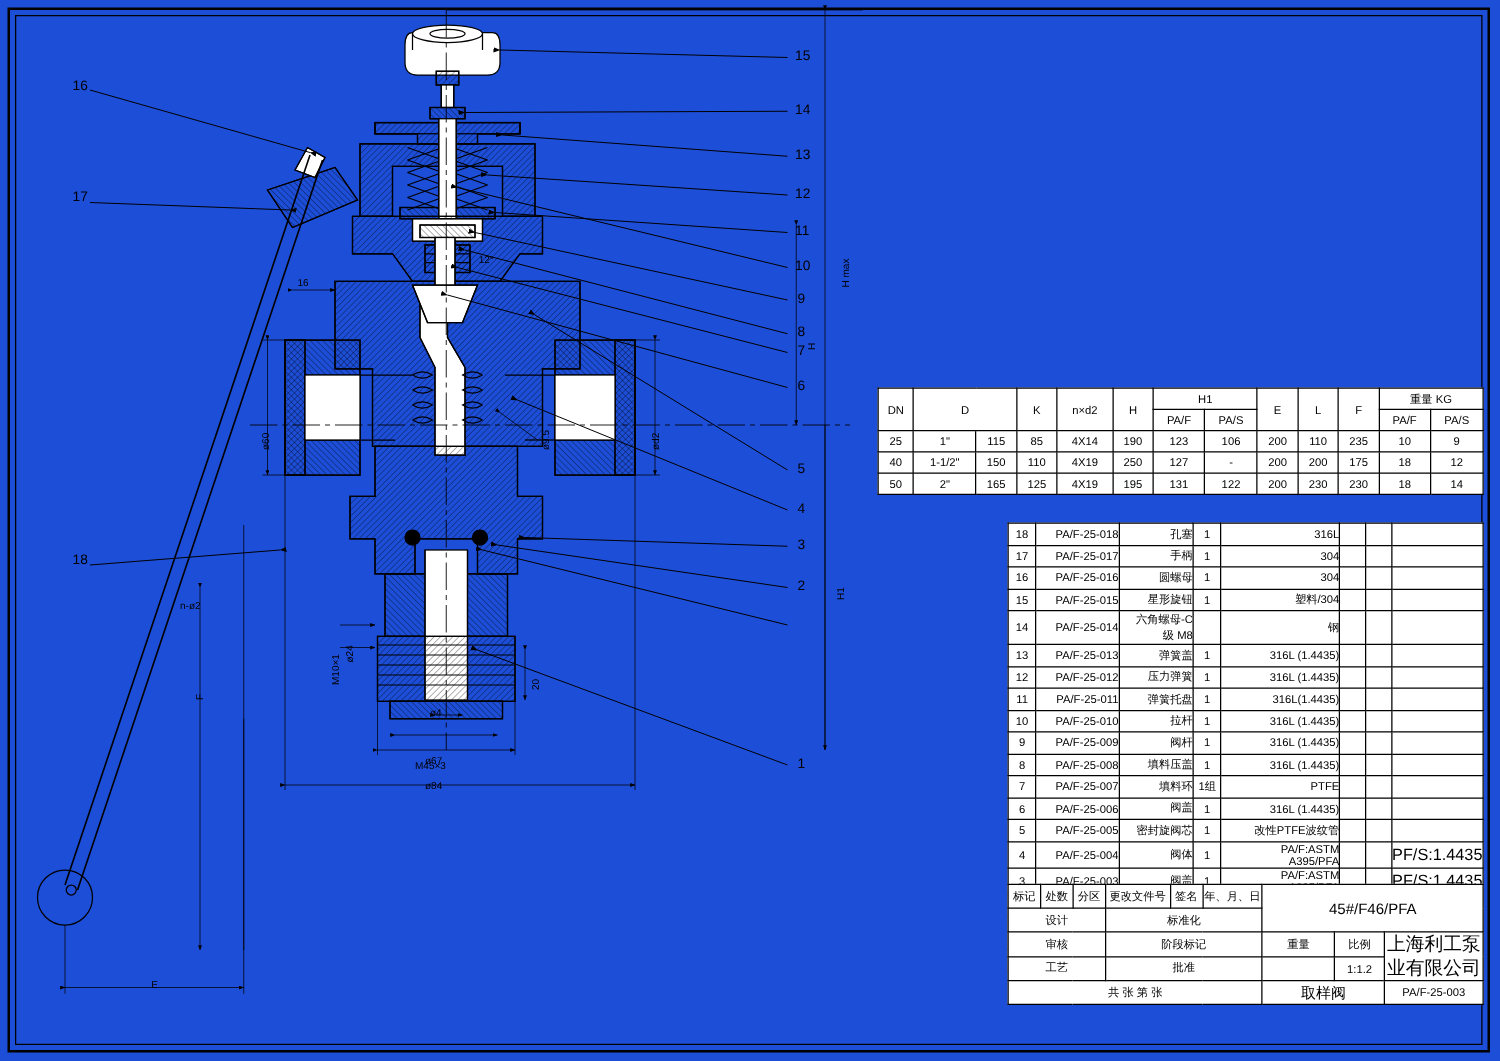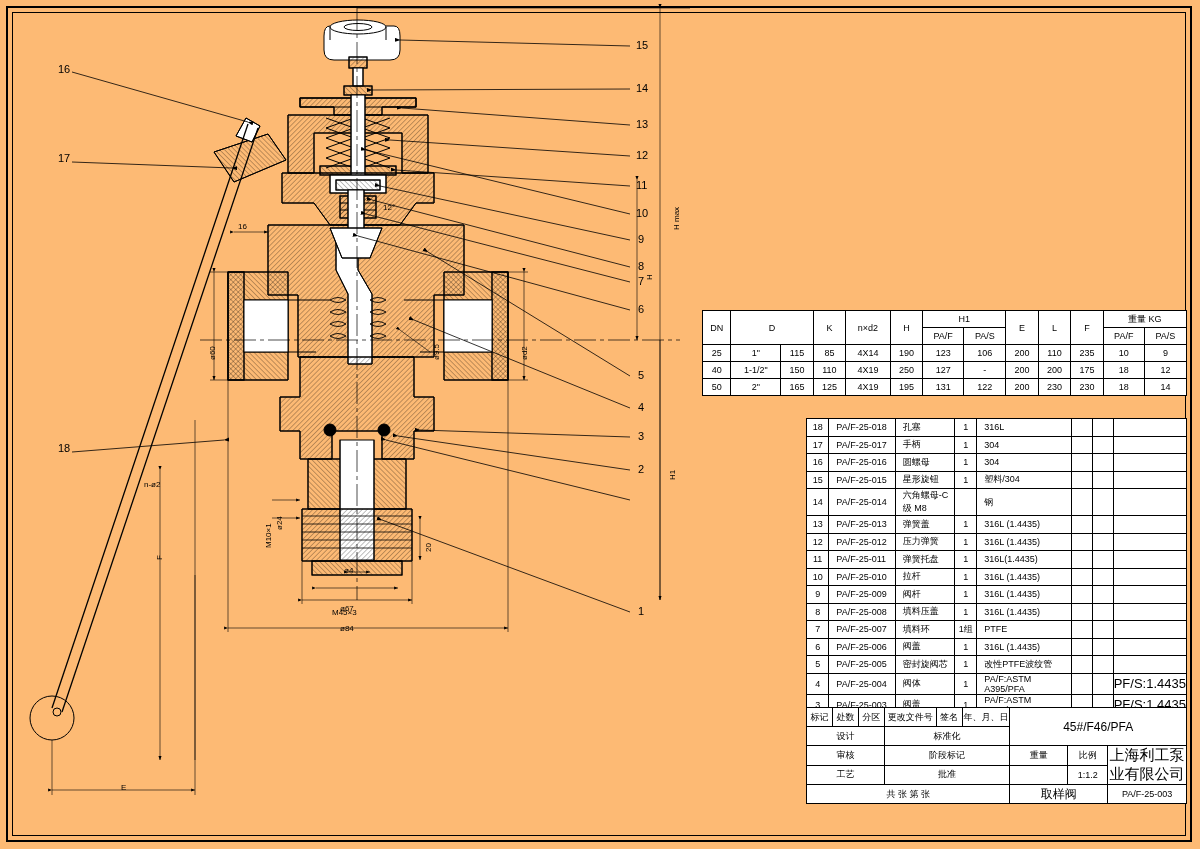--- a/index.html
+++ b/index.html
@@ -1,37 +1,37 @@
 <!DOCTYPE html>
 <html><head>
 <meta charset="utf-8">
 <style>
   html,body{margin:0;padding:0;background:#ffffff;}
   body{width:1200px;height:849px;font-family:"Liberation Sans",sans-serif;color:#000;overflow:hidden;}
-  #sheet{position:relative;width:1200px;height:849px;background:#fdba74;}
+  #sheet{position:relative;width:1200px;height:849px;background:#1d4ed8;}
   .border-outer{position:absolute;left:6px;top:6px;width:1186px;height:836px;border:2px solid #000;box-sizing:border-box;}
   .border-inner{position:absolute;left:12px;top:12px;width:1174px;height:824px;border:1px solid #000;box-sizing:border-box;}
 
   svg.draw{position:absolute;left:0;top:0;width:1200px;height:849px;}
 
   
   .tbl{position:absolute;border-collapse:collapse;font-family:"Liberation Sans",sans-serif;background:#fff;}
   .tbl td,.tbl th{border:1px solid #000;text-align:center;vertical-align:middle;padding:0;font-weight:normal;}
 
   
   #flange-note{position:absolute;left:702px;top:283px;font-size:10.5px;white-space:nowrap;}
 
   
   #dim-table{left:702px;top:310px;width:485px;font-size:9px;}
   #dim-table td{height:16px;}
 
   
   #bom-table{left:806px;top:418px;width:381px;font-size:9px;}
   #bom-table td{height:16.5px;}
-  #bom-table td.l{text-align:left;padding-left:7px;}
+  #bom-table td.l{text-align:right;padding-left:7px;}
 
   
   #title-block{left:806px;top:707px;width:381px;font-size:9px;}
   #title-block td{height:18px;}
   .tiny{font-size:13px;}
   .big{font-size:12px;}
   .lbl{position:absolute;font-size:11px;font-family:"Liberation Sans",sans-serif;}
   .dimtxt{position:absolute;font-size:8px;font-family:"Liberation Sans",sans-serif;}
   .rot90{transform:rotate(-90deg);transform-origin:left top;white-space:nowrap;}
 </style>

